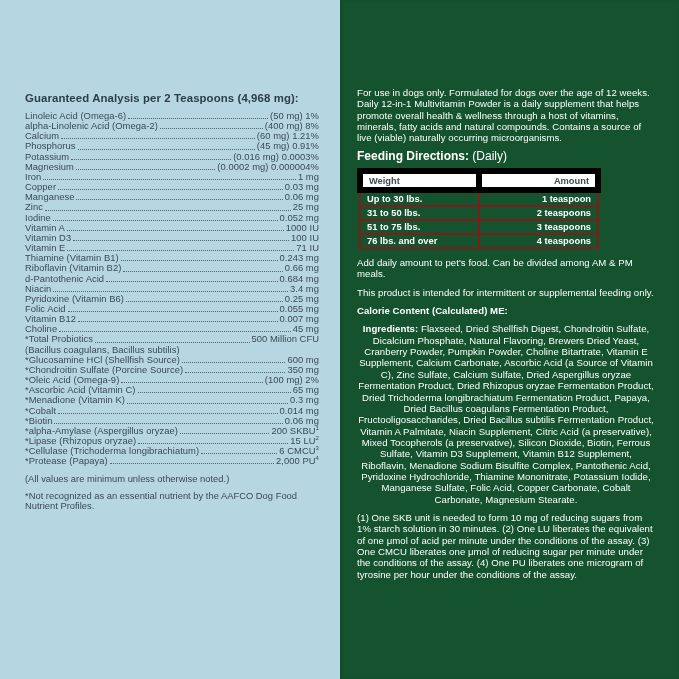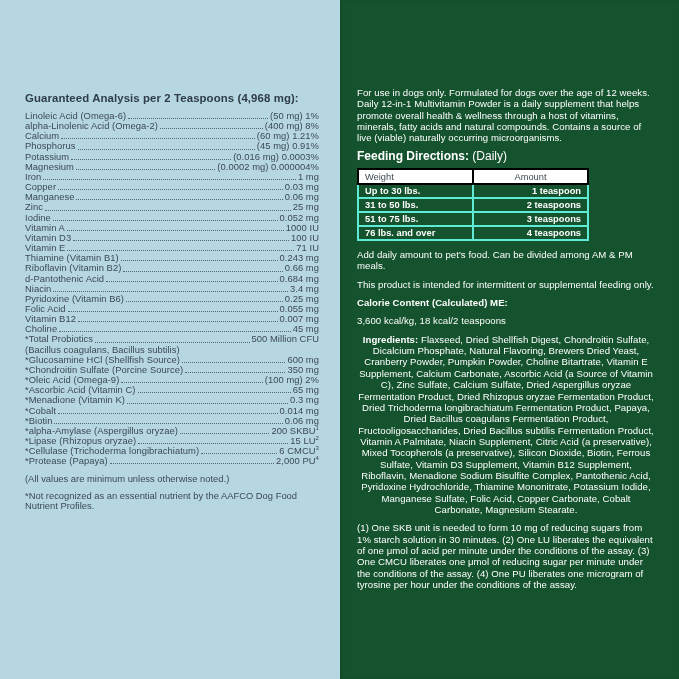--- a/index.html
+++ b/index.html
@@ -36,29 +36,29 @@
   }
   .panel-right p{margin:0 0 7px 0;font-size:9.6px;line-height:11.35px;letter-spacing:.05px;}
   .bold{font-weight:bold;}
   .feed-head{margin:0 0 6px 0;font-size:12px;line-height:11.35px;}
   table.feeding{
     border-collapse:collapse;margin:0 0 8px 0;
     width:210px;table-layout:fixed;
   }
   table.feeding th{
     background:#ffffff;color:#3b4a53;
-    font-size:9.3px;font-weight:normal;
-    border:2px solid #000000;
+    font-size:9.3px;font-weight:bold;
+    border:6px solid #000000;
     height:11px;padding:1px 6px;
   }
   table.feeding th:first-child{text-align:left;width:101px;}
-  table.feeding th:last-child{text-align:center;width:101px;}
+  table.feeding th:last-child{text-align:right;width:101px;}
   table.feeding td{
     color:#ffffff;font-size:9.3px;font-weight:bold;
-    border:2px solid #5eead4;
+    border:2px solid #7f1d1d;
     height:9px;padding:1px 6px;
   }
   table.feeding td:last-child{text-align:right;}
   .cal-heading{margin:0;font-size:9.6px;line-height:11.35px;font-weight:bold;}
   .cal-value{margin:0 0 7px 0;}
   .ingredients{margin-top:7px;text-align:center;}
   .footnotes{font-size:7.45px;line-height:9.15px;margin-top:8px;letter-spacing:.02px;}
 </style>
 </head>
 <body>
@@ -278,18 +278,17 @@
           <td>76 lbs. and over</td>
           <td>4 teaspoons</td>
         </tr>
       </tbody>
   </table>
 
   <p>Add daily amount to pet's food. Can be divided among AM &amp; PM meals.</p>
   <p>This product is intended for intermittent or supplemental feeding only.</p>
 
   <p class="cal-heading">Calorie Content (Calculated) ME:</p>
-  <p class="cal-value">3,600 kcal/kg, 18 kcal/2 teaspoons</p>
 
   <p class="ingredients"><span class="bold">Ingredients:</span> <span>Flaxseed, Dried Shellfish Digest, Chondroitin Sulfate, Dicalcium Phosphate, Natural Flavoring, Brewers Dried Yeast, Cranberry Powder, Pumpkin Powder, Choline Bitartrate, Vitamin E Supplement, Calcium Carbonate, Ascorbic Acid (a Source of Vitamin C), Zinc Sulfate, Calcium Sulfate, Dried Aspergillus oryzae Fermentation Product, Dried Rhizopus oryzae Fermentation Product, Dried Trichoderma longibrachiatum Fermentation Product, Papaya, Dried Bacillus coagulans Fermentation Product, Fructooligosaccharides, Dried Bacillus subtilis Fermentation Product, Vitamin A Palmitate, Niacin Supplement, Citric Acid (a preservative), Mixed Tocopherols (a preservative), Silicon Dioxide, Biotin, Ferrous Sulfate, Vitamin D3 Supplement, Vitamin B12 Supplement, Riboflavin, Menadione Sodium Bisulfite Complex, Pantothenic Acid, Pyridoxine Hydrochloride, Thiamine Mononitrate, Potassium Iodide, Manganese Sulfate, Folic Acid, Copper Carbonate, Cobalt Carbonate, Magnesium Stearate.</span></p>
 
   <p class="footnotes">(1) One SKB unit is needed to form 10 mg of reducing sugars from 1% starch solution in 30 minutes. (2) One LU liberates the equivalent of one μmol of acid per minute under the conditions of the assay. (3) One CMCU liberates one μmol of reducing sugar per minute under the conditions of the assay. (4) One PU liberates one microgram of tyrosine per hour under the conditions of the assay.</p>
 </div>
 
 </body></html>

